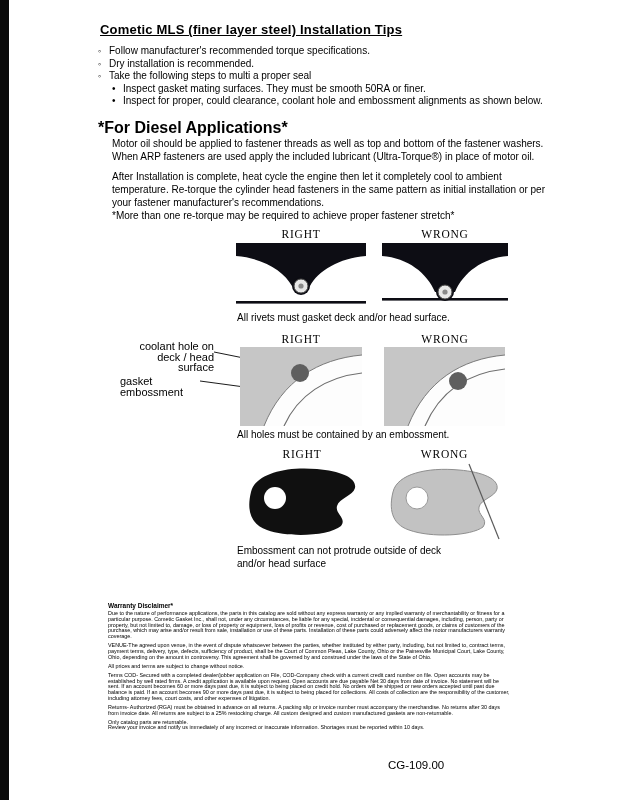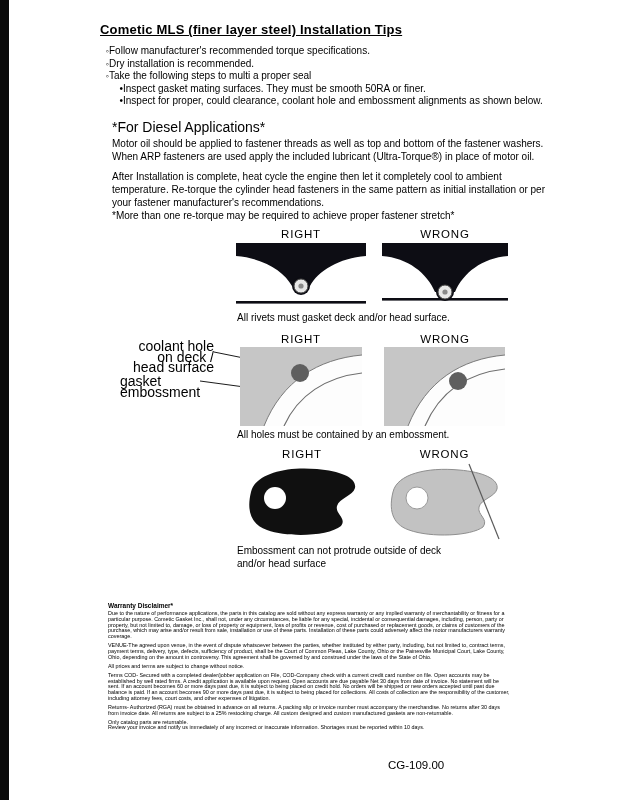--- a/index.html
+++ b/index.html
@@ -4,32 +4,32 @@
 <style>
   html,body{margin:0;padding:0;background:#ffffff;}
   .page{
     position:relative;width:618px;height:800px;background:#ffffff;overflow:hidden;
     font-family:"Liberation Sans",sans-serif;color:#000;
   }
   .abs{position:absolute;}
   .spine{left:0;top:0;width:9px;height:800px;background:#0a0a0a;}
   .title{left:100px;top:22px;font-size:13px;font-weight:bold;text-decoration:underline;letter-spacing:.2px;}
   .tips{left:98px;top:45px;width:450px;font-size:10px;line-height:12px;}
-  .tip{display:flex;margin-bottom:0.5px;text-align:right;}
+  .tip{display:flex;margin-bottom:0.5px;}
   .tip .bullet{width:11px;flex:none;}
   .tip.lvl1 .bullet::before{content:"\25E6";font-size:9px;}
   .tip.lvl2{margin-left:14px;}
   .tip.lvl2 .bullet::before{content:"\2022";}
-  .dheading{left:112px;top:119px;font-size:14px;font-weight:normal;}
+  .dheading{left:98px;top:119px;font-size:16px;font-weight:bold;}
   .p1{left:112px;top:137px;width:452px;font-size:10px;line-height:13px;}
   .p2{left:112px;top:170px;width:445px;font-size:10px;line-height:13px;}
   .note{left:112px;top:210px;font-size:10px;}
-  .dlabel{font-size:11.5px;letter-spacing:.8px;text-align:center;}
+  .dlabel{font-size:11.5px;letter-spacing:.8px;text-align:center;font-family:Liberation Serif, serif;}
   .caption{font-size:10px;}
-  .annot{font-size:14px;line-height:10.5px;}
+  .annot{font-size:11px;line-height:10.5px;}
   .legal-h{left:108px;top:602px;font-size:6.5px;font-weight:bold;}
   .legal{left:108px;top:611px;width:404px;font-size:5.4px;line-height:5.8px;}
   .legal p{margin:0 0 3.2px 0;}
   .docnum{left:388px;top:759px;font-size:11.5px;}
   svg{display:block;}
 </style>
 </head>
 <body>
 
 <div class="page">

